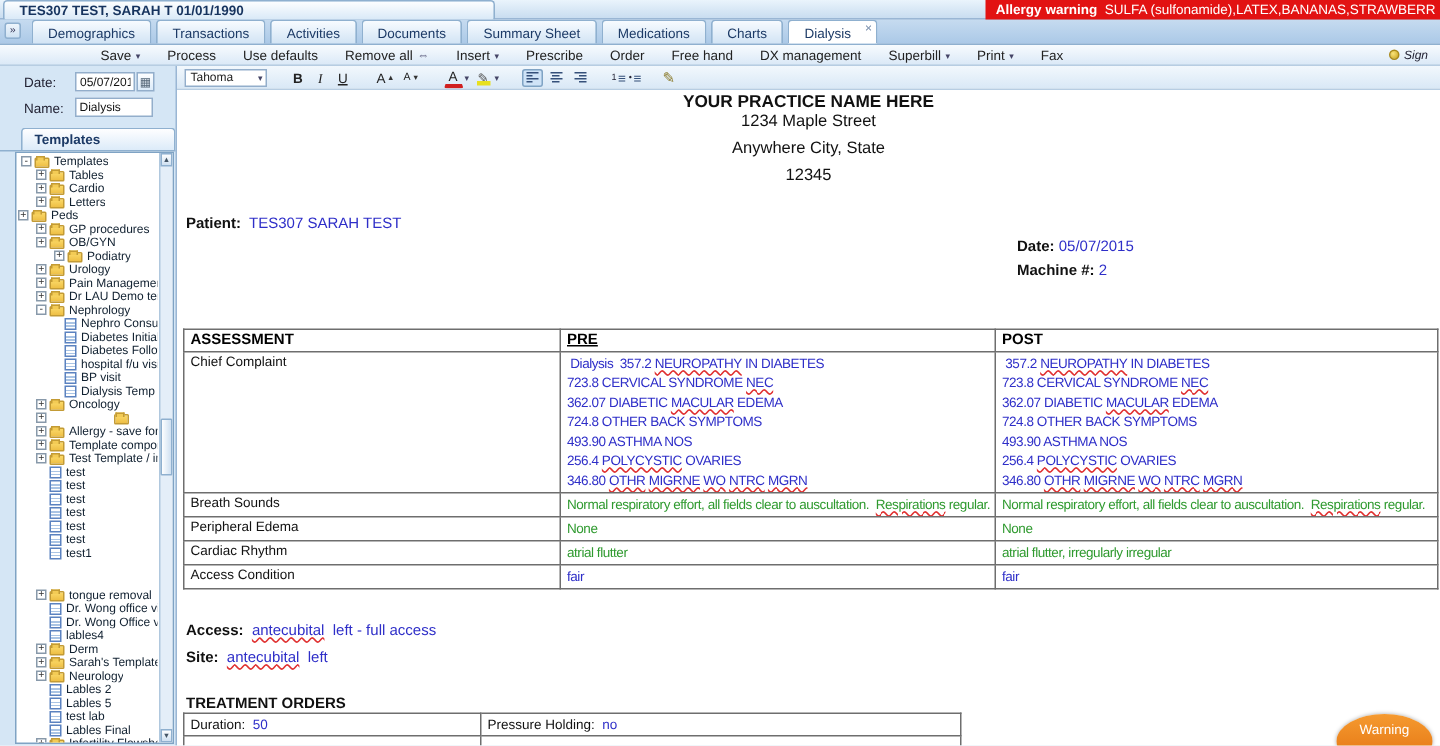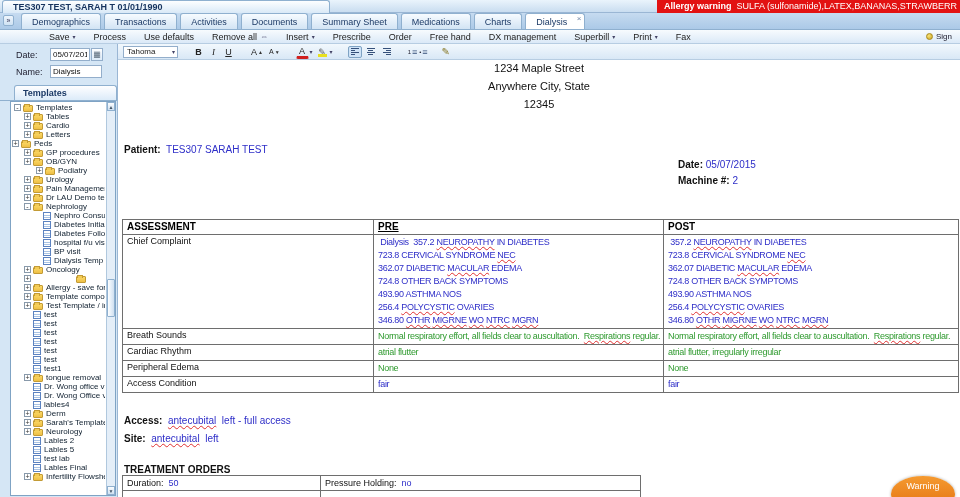--- a/index.html
+++ b/index.html
@@ -21,25 +21,25 @@
   .collapse-btn { width:11px; height:11px; margin:0 4px 3px 1px; background:linear-gradient(#eef5fc,#cfe2f3);
     border:1px solid #8fb0cf; border-radius:2px; font-size:7px; line-height:9px; text-align:center; color:#335; }
   .tab { margin-left:3px; padding:2px 10px 2px 10px; font-size:9px; color:#1c3a66; height:16px; line-height:12px;
     background:linear-gradient(#f7fbff,#d2e4f4); border:1px solid #8fb0cf; border-bottom:none;
     border-radius:3px 3px 0 0; white-space:nowrap; position:relative; }
   .tab.active { background:#fff; padding-right:17px; font-weight:normal; }
   .tab-close { position:absolute; top:0; right:3px; font-size:8px; color:#7288a8; line-height:9px; }
 
   
   .toolbar { height:14px; background:linear-gradient(#f7fbfe,#dbe9f7); border-bottom:1px solid #b7cde2;
-    display:flex; font-size:9px; color:#222; padding-left:40px; }
+    display:flex; font-size:9px; color:#222; padding-left:58px; }
   .tool-item { padding:0 9px; white-space:nowrap; display:flex; align-items:center; gap:3px; }
   .tool-item .caret { font-size:6px; color:#446; }
   .tool-item .swap { font-size:8px; color:#557; }
-  .sign-area { margin-left:auto; display:flex; align-items:center; gap:3px; padding-right:8px; font-size:8px; color:#223; }
+  .sign-area { margin-left:auto; display:flex; align-items:center; gap:3px; padding-right:8px; font-size:8px; color:#223;font-style:italic; }
   .sign-dot { width:7px; height:7px; border-radius:50%; background:radial-gradient(circle at 35% 35%, #f9e37a, #c9a41e); border:1px solid #a8891a; }
 
   
   .body-row { display:flex; height:453px; }
 
   
   .sidebar { width:118px; background:#d5e6f5; border-right:1px solid #9ab6d4; display:flex; flex-direction:column; position:relative; }
   .field-row { display:flex; align-items:center; padding:4px 0 0 16px; }
   .field-row label { font-size:9px; color:#223; width:34px; }
   .field-row input { width:40px; height:13px; font-size:8px; font-family:"Liberation Sans",sans-serif;
@@ -371,21 +371,21 @@
           <div class="tree-row" style="padding-left: 13px;">
             <span class="spacer"></span>
             <span class="doc-icon"></span>
             <span class="tree-label">test</span>
           </div>
           <div class="tree-row" style="padding-left: 13px;">
             <span class="spacer"></span>
             <span class="doc-icon"></span>
             <span class="tree-label">test1</span>
           </div>
-          <div class="tree-row" style="padding-left: 13px;">
+          <div class="tree-row" style="padding-left: 13px; margin-top: 19px;">
             <span class="expander">+</span>
             <span class="folder-icon"></span>
             <span class="tree-label">tongue removal</span>
           </div>
           <div class="tree-row" style="padding-left: 13px;">
             <span class="spacer"></span>
             <span class="doc-icon"></span>
             <span class="tree-label">Dr. Wong office visit</span>
           </div>
           <div class="tree-row" style="padding-left: 13px;">
@@ -493,20 +493,21 @@
         </span>
       <span class="fmt-sep"></span>
       <span class="list-icon num-list">≡</span>
       <span class="list-icon bul-list">≡</span>
       <span class="fmt-sep"></span>
       <span class="edit-icon">✎</span>
     </div>
 
     <div class="page">
       <div class="doc-header">
+        <div class="practice-name">YOUR PRACTICE NAME HERE</div>
         <div>
             <div class="addr-line">1234 Maple Street</div>
             <div class="addr-line blank">&nbsp;</div>
             <div class="addr-line">Anywhere City, State</div>
             <div class="addr-line blank">&nbsp;</div>
             <div class="addr-line">12345</div>
           </div>
       </div>
 
       <div class="patient-line">
@@ -539,28 +540,28 @@
               <td class="lbl">Chief Complaint</td>
               <td class="val v-blue"> Dialysis  357.2 <span class="sq">NEUROPATHY</span> IN DIABETES<br>723.8 CERVICAL SYNDROME <span class="sq">NEC</span><br>362.07 DIABETIC <span class="sq">MACULAR</span> EDEMA<br>724.8 OTHER BACK SYMPTOMS<br>493.90 ASTHMA NOS<br>256.4 <span class="sq">POLYCYSTIC</span> OVARIES<br>346.80 <span class="sq">OTHR</span> <span class="sq">MIGRNE</span> <span class="sq">WO</span> <span class="sq">NTRC</span> <span class="sq">MGRN</span></td>
               <td class="val v-blue"> 357.2 <span class="sq">NEUROPATHY</span> IN DIABETES<br>723.8 CERVICAL SYNDROME <span class="sq">NEC</span><br>362.07 DIABETIC <span class="sq">MACULAR</span> EDEMA<br>724.8 OTHER BACK SYMPTOMS<br>493.90 ASTHMA NOS<br>256.4 <span class="sq">POLYCYSTIC</span> OVARIES<br>346.80 <span class="sq">OTHR</span> <span class="sq">MIGRNE</span> <span class="sq">WO</span> <span class="sq">NTRC</span> <span class="sq">MGRN</span></td>
             </tr>
             <tr>
               <td class="lbl">Breath Sounds</td>
               <td class="val v-green">Normal respiratory effort, all fields clear to auscultation.  <span class="sq">Respirations</span> regular.</td>
               <td class="val v-green">Normal respiratory effort, all fields clear to auscultation.  <span class="sq">Respirations</span> regular.</td>
             </tr>
             <tr>
+              <td class="lbl">Peripheral Edema</td>
+              <td class="val v-green">None</td>
+              <td class="val v-green">None</td>
+            </tr>
+            <tr>
               <td class="lbl">Cardiac Rhythm</td>
               <td class="val v-green">atrial flutter</td>
               <td class="val v-green">atrial flutter, irregularly irregular</td>
-            </tr>
-            <tr>
-              <td class="lbl">Peripheral Edema</td>
-              <td class="val v-green">None</td>
-              <td class="val v-green">None</td>
             </tr>
             <tr>
               <td class="lbl">Access Condition</td>
               <td class="val v-blue">fair</td>
               <td class="val v-blue">fair</td>
             </tr>
           </tbody>
       </table>
 
       <div class="access-line">

